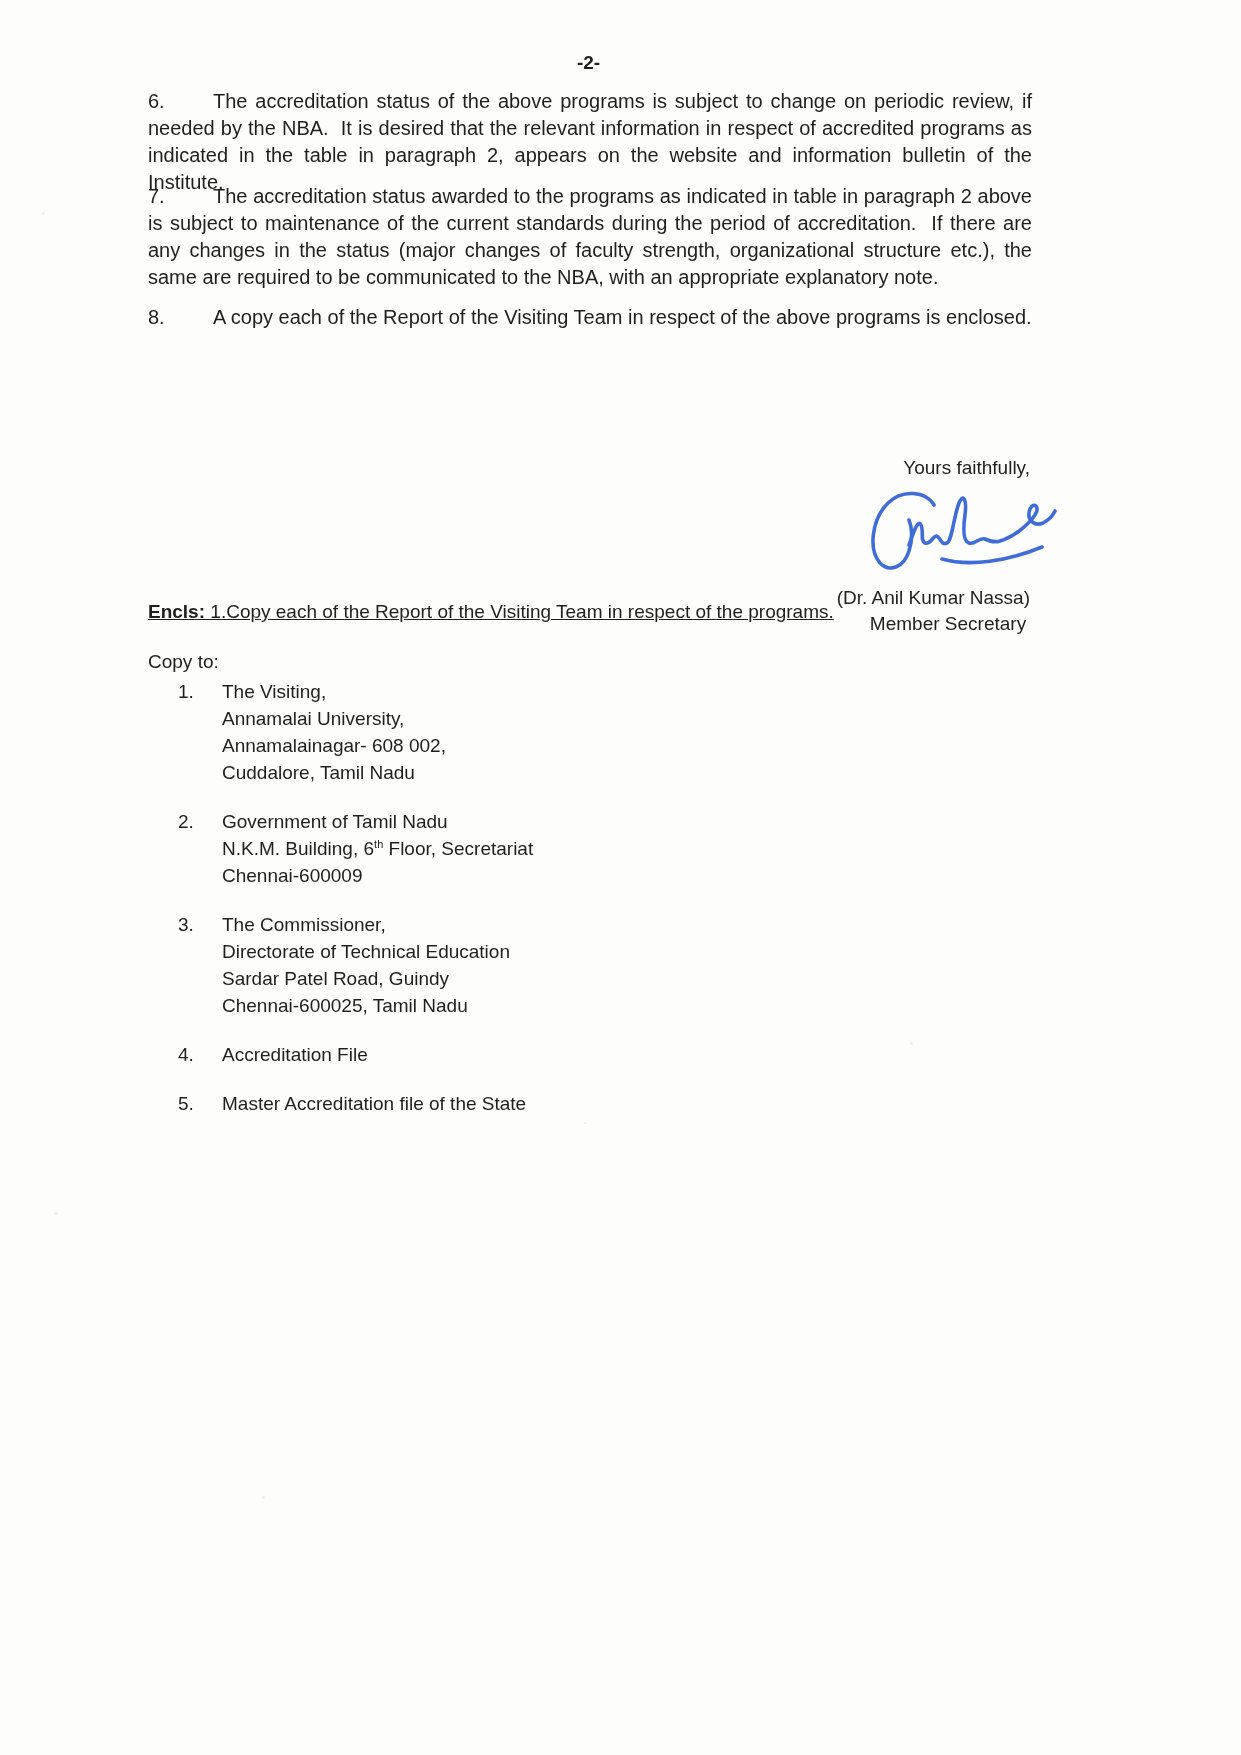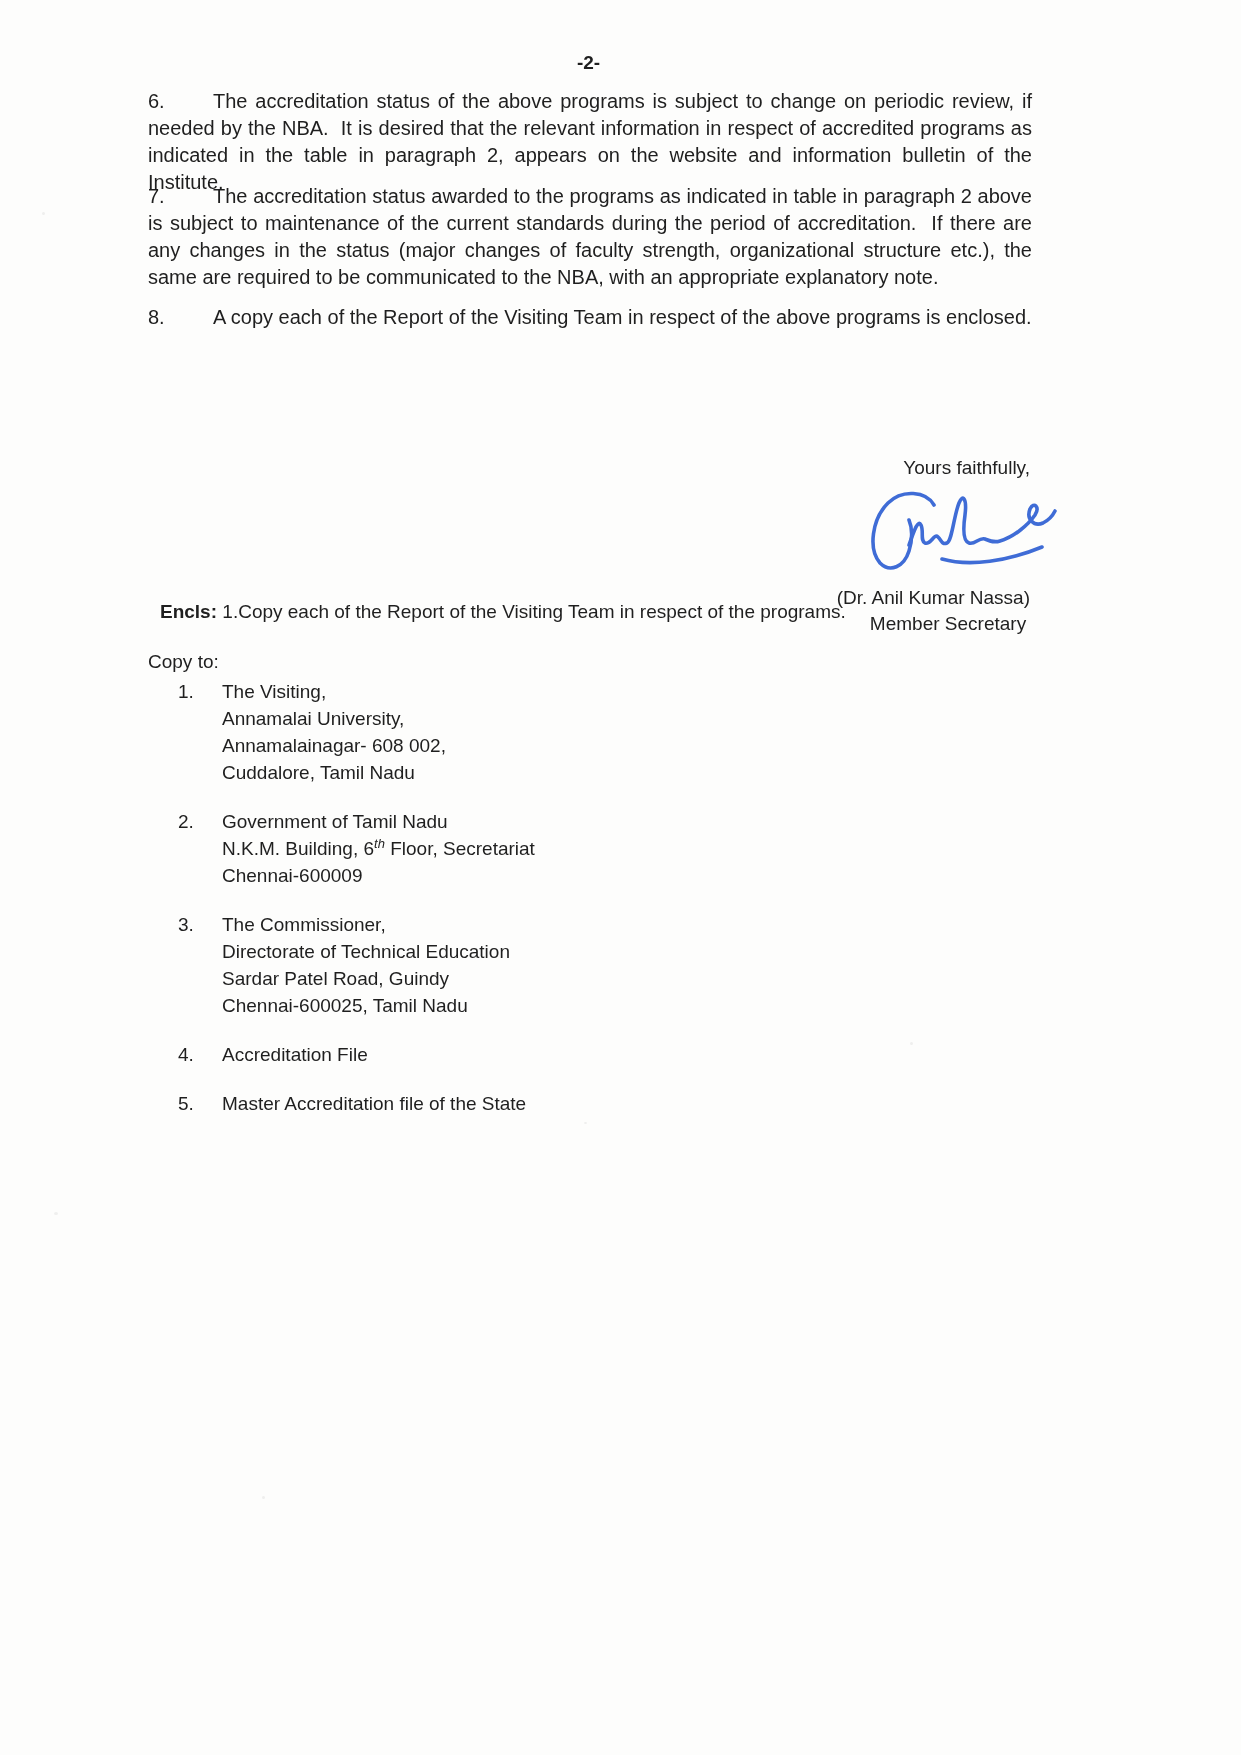--- a/index.html
+++ b/index.html
@@ -26,33 +26,33 @@
   #para-8 { top:304px; text-align:left; }
   .sig-block {
     position:absolute; top:441px; left:830px; width:200px;
     font-size:19px; line-height:26px; text-align:right;margin-top:14px;
   }
   .sig-closing { display:block; }
   .signature-svg { display:block; margin:2px -32px 0 auto; }
   .signer-name { display:block; margin-top:-2px; }
   .signer-title { display:block; text-align:center; padding-left:36px; }
   .encls-line {
-    position:absolute; top:598px; left:160px; width:900px;
-    font-size:19px; line-height:27px; white-space:pre-wrap;
+    position:absolute; top:598px; left:148px; width:900px;
+    font-size:19px; line-height:27px; white-space:pre-wrap;text-decoration:underline;
   }
   .encls-label { font-weight:700; }
   .copy-heading {
     position:absolute; top:648px; left:148px;
     font-size:19px; line-height:27px;
   }
   .copy-list { position:absolute; top:678px; left:178px; width:700px; }
   .copy-item { display:flex; margin-bottom:22px; font-size:19px; line-height:27px; }
   .copy-item .num { width:44px; flex:0 0 44px; }
   .copy-item .lines { flex:1; }
-  sup { font-size:13px; vertical-align:super; line-height:0;font-style:italic; }
+  sup { font-size:11px; vertical-align:super; line-height:0; }
   .speck { position:absolute; border-radius:50%; background:rgba(60,60,60,0.07); }
 </style>
 </head>
 <body>
 
 <div class="page">
 
   <div class="page-number">-2-</div>
 
   <div class="para" id="para-6"><span class="para-num">6.</span><span>The accreditation status of the above programs is subject to change on periodic review, if needed by the NBA.  It is desired that the relevant information in respect of accredited programs as indicated in the table in paragraph 2, appears on the website and information bulletin of the Institute.</span></div>

